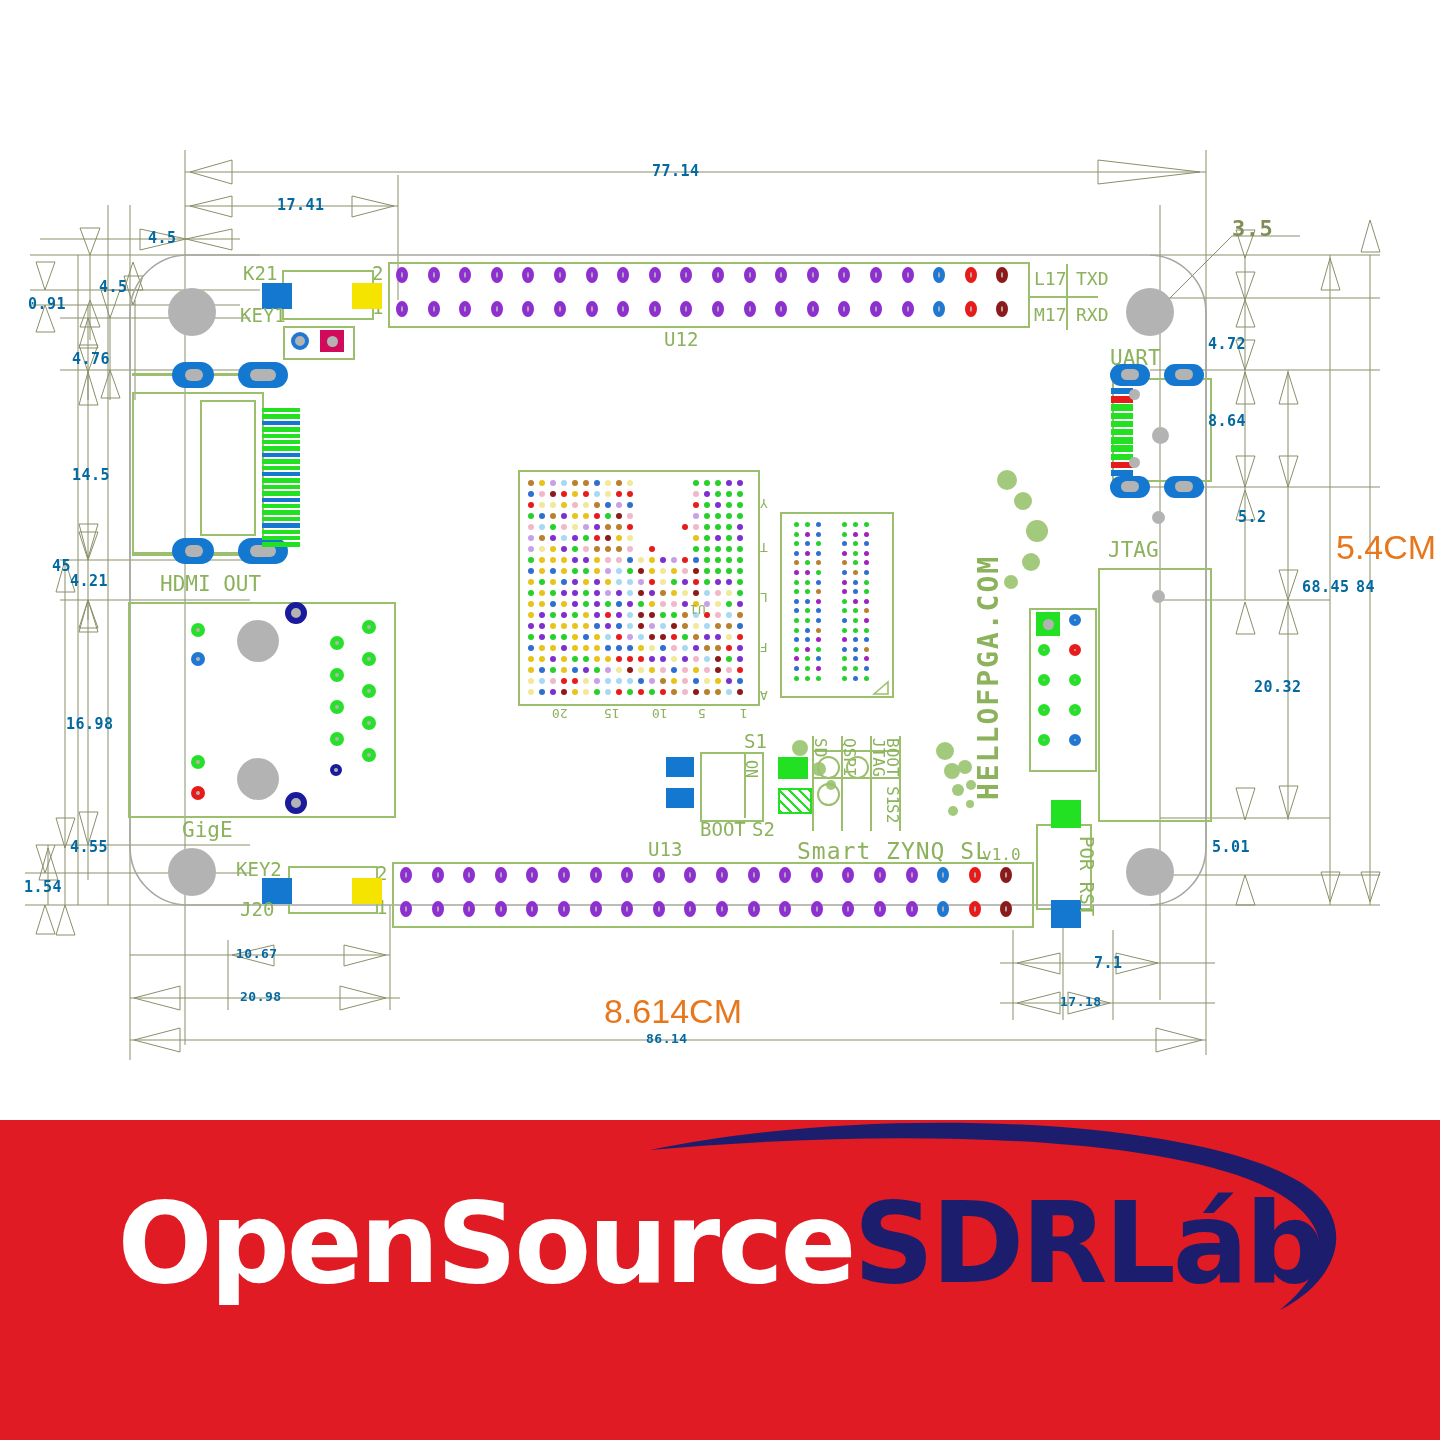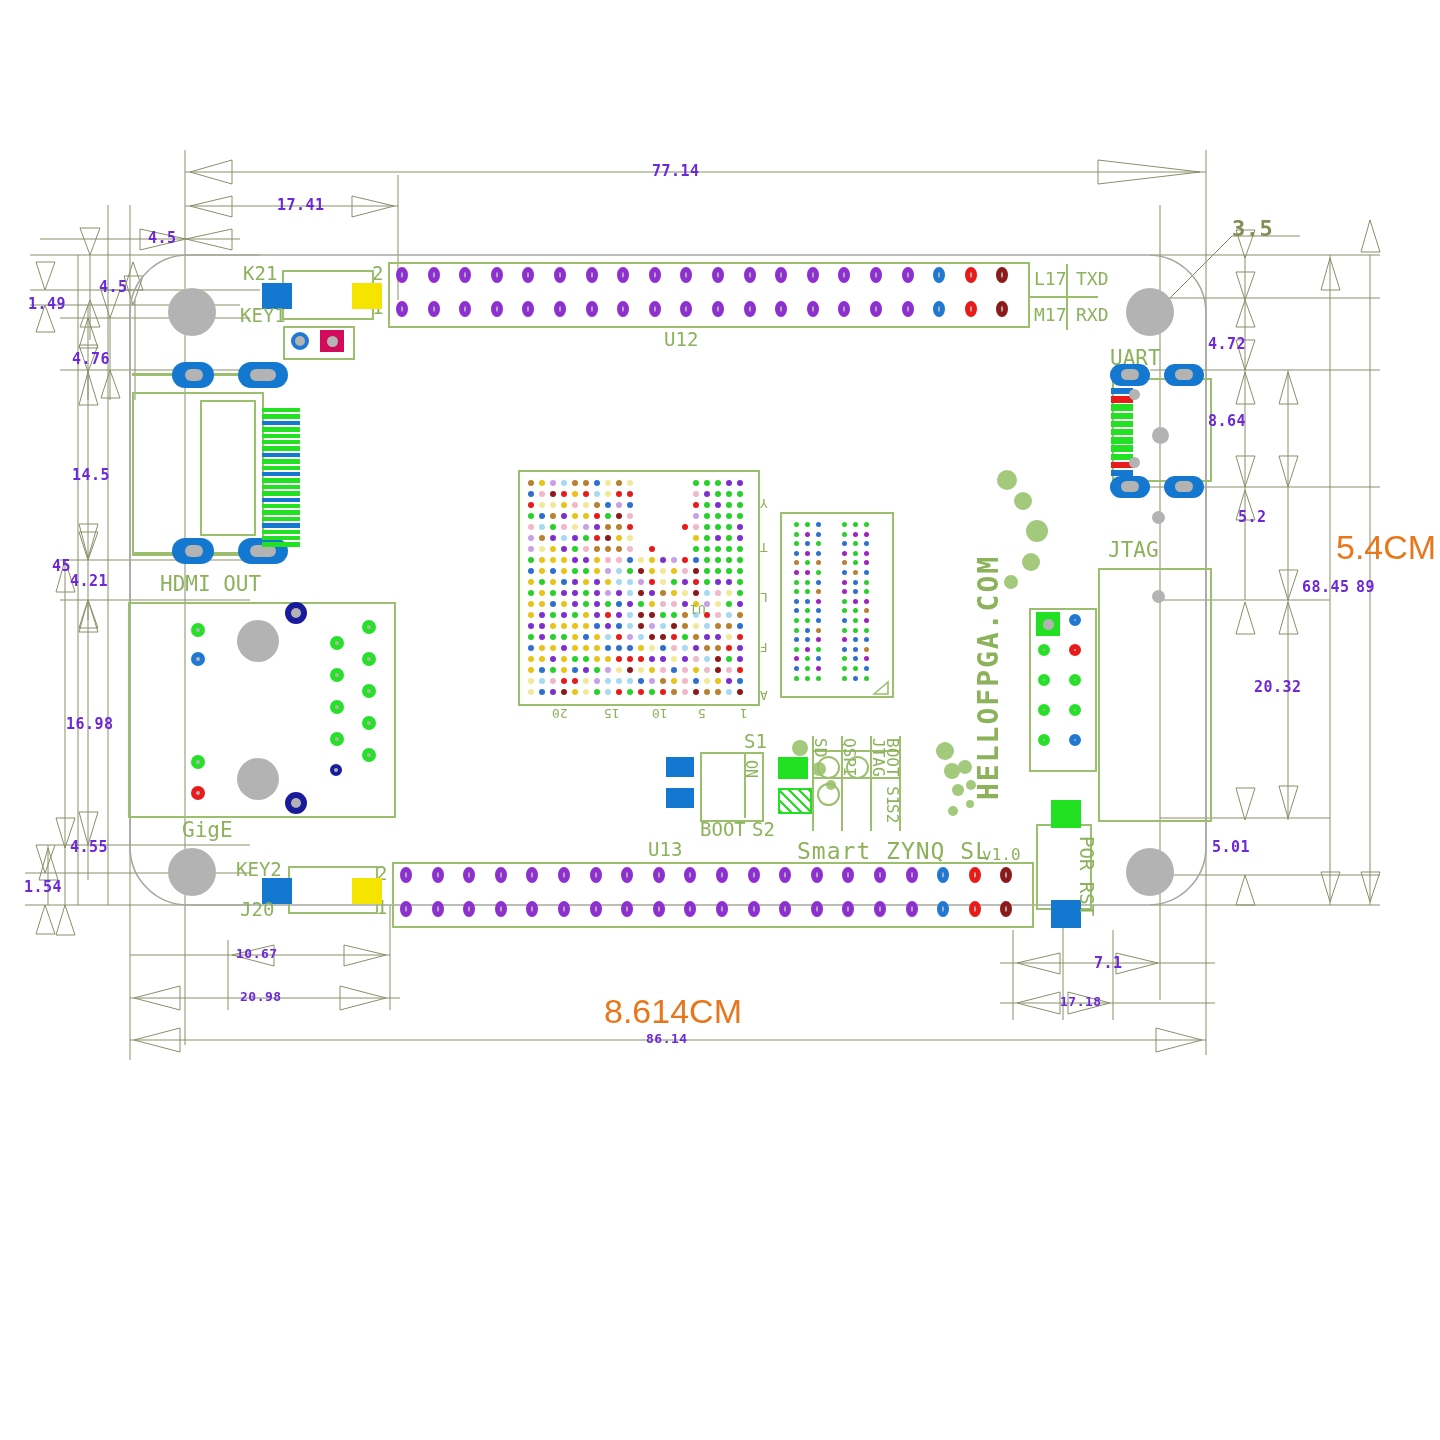--- a/index.html
+++ b/index.html
@@ -3,21 +3,21 @@
 <meta charset="utf-8">
 <style>
   html,body{margin:0;padding:0;background:#ffffff;}
   body{width:1440px;height:1440px;font-family:"DejaVu Sans Mono",monospace;overflow:hidden;}
   #root{position:relative;width:1440px;height:1440px;background:#fff;}
 
   
   .abs{position:absolute;box-sizing:border-box;}
 
   
-  .dimtxt{position:absolute;color:#6d28d9;font-family:"DejaVu Sans Mono",monospace;font-size:15px;font-weight:700;letter-spacing:.5px;white-space:nowrap;}
+  .dimtxt{position:absolute;color:#0369a1;font-family:"DejaVu Sans Mono",monospace;font-size:15px;font-weight:700;letter-spacing:.5px;white-space:nowrap;}
   .dimtxt.sm{font-size:13px;}
   .silk{position:absolute;color:#8cb25c;font-family:"DejaVu Sans Mono",monospace;font-weight:400;white-space:nowrap;}
   .orange{position:absolute;color:#E8761A;font-family:"Liberation Sans",sans-serif;font-weight:400;white-space:nowrap;}
 
   
   .sbox{position:absolute;border:2px solid #9cbf6e;background:transparent;}
   .sfill{position:absolute;background:#9cbf6e;}
 
   
   .pad{position:absolute;border-radius:50%;background:#b3b3b3;box-sizing:border-box;}
@@ -977,42 +977,50 @@
       <div style="position:absolute;left:817px;top:783px;width:19px;height:19px;border:2px solid #9cbf6e;border-radius:50%;"></div>
     </div>
 
   <div class="silk" style="left:797px;top:838px;font-size:23px;letter-spacing:1px;text-align:center;">Smart  ZYNQ  SL</div>
   <div class="silk" style="left:982px;top:845px;font-size:16px;">v1.0</div>
 
   <div class="dimtxt" style="left:652px;top:162px;">77.14</div>
   <div class="dimtxt" style="left:277px;top:196px;">17.41</div>
   <div class="dimtxt" style="left:148px;top:229px;">4.5</div>
 
-  <div class="dimtxt" style="left:28px;top:295px;">1.49</div>
+  <div class="dimtxt" style="left:28px;top:295px;">0.91</div>
   <div class="dimtxt" style="left:99px;top:278px;">4.5</div>
   <div class="dimtxt" style="left:72px;top:334px;margin-top:16px;">4.76</div>
   <div class="dimtxt" style="left:72px;top:466px;">14.5</div>
   <div class="dimtxt" style="left:52px;top:557px;">45</div>
   <div class="dimtxt" style="left:70px;top:572px;">4.21</div>
   <div class="dimtxt" style="left:66px;top:715px;">16.98</div>
   <div class="dimtxt" style="left:70px;top:838px;">4.55</div>
   <div class="dimtxt" style="left:24px;top:878px;">1.54</div>
 
   <div class="dimtxt" style="left:1232px;top:216px;font-size:22px;color:#7f8e54;">3.5</div>
   <div class="dimtxt" style="left:1208px;top:335px;">4.72</div>
   <div class="dimtxt" style="left:1208px;top:412px;">8.64</div>
   <div class="dimtxt" style="left:1238px;top:508px;">5.2</div>
   <div class="dimtxt" style="left:1254px;top:678px;">20.32</div>
   <div class="dimtxt" style="left:1212px;top:838px;">5.01</div>
   <div class="dimtxt" style="left:1302px;top:578px;">68.45</div>
-  <div class="dimtxt" style="left:1356px;top:578px;">89</div>
+  <div class="dimtxt" style="left:1356px;top:578px;">84</div>
 
   <div class="dimtxt sm" style="left:236px;top:946px;">10.67</div>
   <div class="dimtxt sm" style="left:240px;top:989px;">20.98</div>
   <div class="dimtxt sm" style="left:646px;top:1031px;">86.14</div>
   <div class="dimtxt" style="left:1094px;top:954px;">7.1</div>
   <div class="dimtxt sm" style="left:1060px;top:994px;">17.18</div>
 
   <div class="orange" style="left:1336px;top:528px;font-size:34px;">5.4CM</div>
   <div class="orange" style="left:604px;top:992px;font-size:34px;">8.614CM</div>
 
+  <div id="footer">
+    <svg class="swoosh" viewBox="0 0 720 190">
+      <path d="M 10,30 C 240,-18 560,0 660,62 C 720,100 700,160 640,190 C 700,140 690,96 620,64 C 500,12 230,10 10,30 Z" fill="#1d1d6e"></path>
+    </svg>
+    <div class="logo">
+      <span class="lg1">OpenSource</span><span class="lg2">SDRL</span><span class="lg2">áb</span>
+    </div>
+  </div>
 
 </div>
 
 </body></html>

